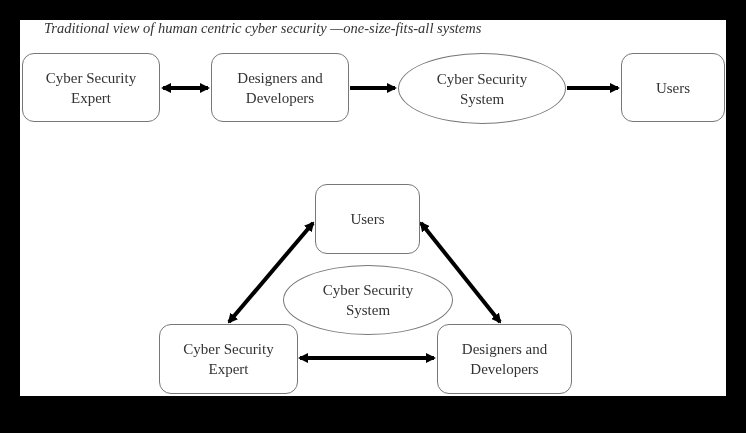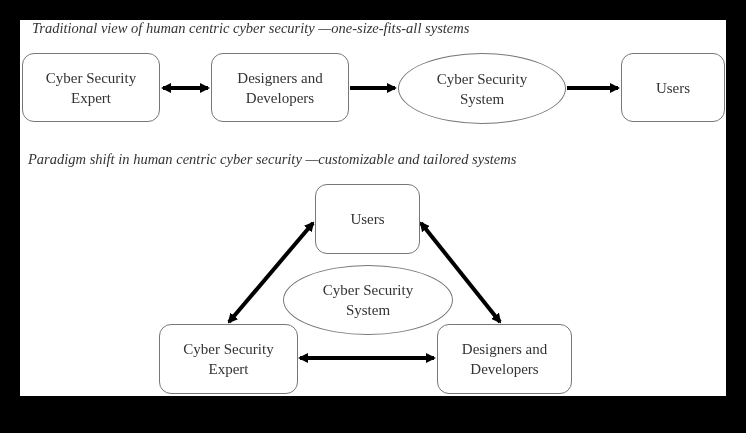--- a/index.html
+++ b/index.html
@@ -27,39 +27,38 @@
 
     <line x1="143" y1="68" x2="188" y2="68" stroke="#000" stroke-width="4" marker-start="url(#ah)" marker-end="url(#ah)"></line>
     <line x1="330" y1="68" x2="375" y2="68" stroke="#000" stroke-width="4" marker-end="url(#ah)"></line>
     <line x1="547" y1="68" x2="598" y2="68" stroke="#000" stroke-width="4" marker-end="url(#ah)"></line>
 
     <line x1="293" y1="203" x2="209" y2="302" stroke="#000" stroke-width="4" marker-start="url(#ah)" marker-end="url(#ah)"></line>
     <line x1="401" y1="203" x2="480" y2="302" stroke="#000" stroke-width="4" marker-start="url(#ah)" marker-end="url(#ah)"></line>
     <line x1="280" y1="338" x2="414" y2="338" stroke="#000" stroke-width="4" marker-start="url(#ah)" marker-end="url(#ah)"></line>
   </svg>
 
-  <div class="caption" style="left:12px; top:0px;">Traditional view of human centric cyber security —one-size-fits-all systems</div>
+  <div class="caption" style="left:24px; top:0px;">Traditional view of human centric cyber security —one-size-fits-all systems</div>
 
   <div class="node" style="left:2px; top:33px; width:138px; height:69px;">
     <span class="lbl">Cyber Security
 Expert</span>
   </div>
   <div class="node" style="left:191px; top:33px; width:138px; height:69px;">
     <span class="lbl">Designers and
 Developers</span>
   </div>
   <div class="node ellipse" style="left:378px; top:33px; width:168px; height:71px;">
     <span class="lbl">Cyber Security
 System</span>
   </div>
   <div class="node" style="left:601px; top:33px; width:104px; height:69px;">
     <span class="lbl">Users</span>
   </div>
 
-  <div class="caption" style="left:8px; top:131px;">Paradigm shift in human centric cyber security —customizable and tailored systems</div>
 
   <div class="node" style="left:295px; top:164px; width:105px; height:70px;">
     <span class="lbl">Users</span>
   </div>
   <div class="node ellipse" style="left:263px; top:245px; width:170px; height:70px;">
     <span class="lbl">Cyber Security
 System</span>
   </div>
   <div class="node" style="left:139px; top:304px; width:139px; height:70px;">
     <span class="lbl">Cyber Security

